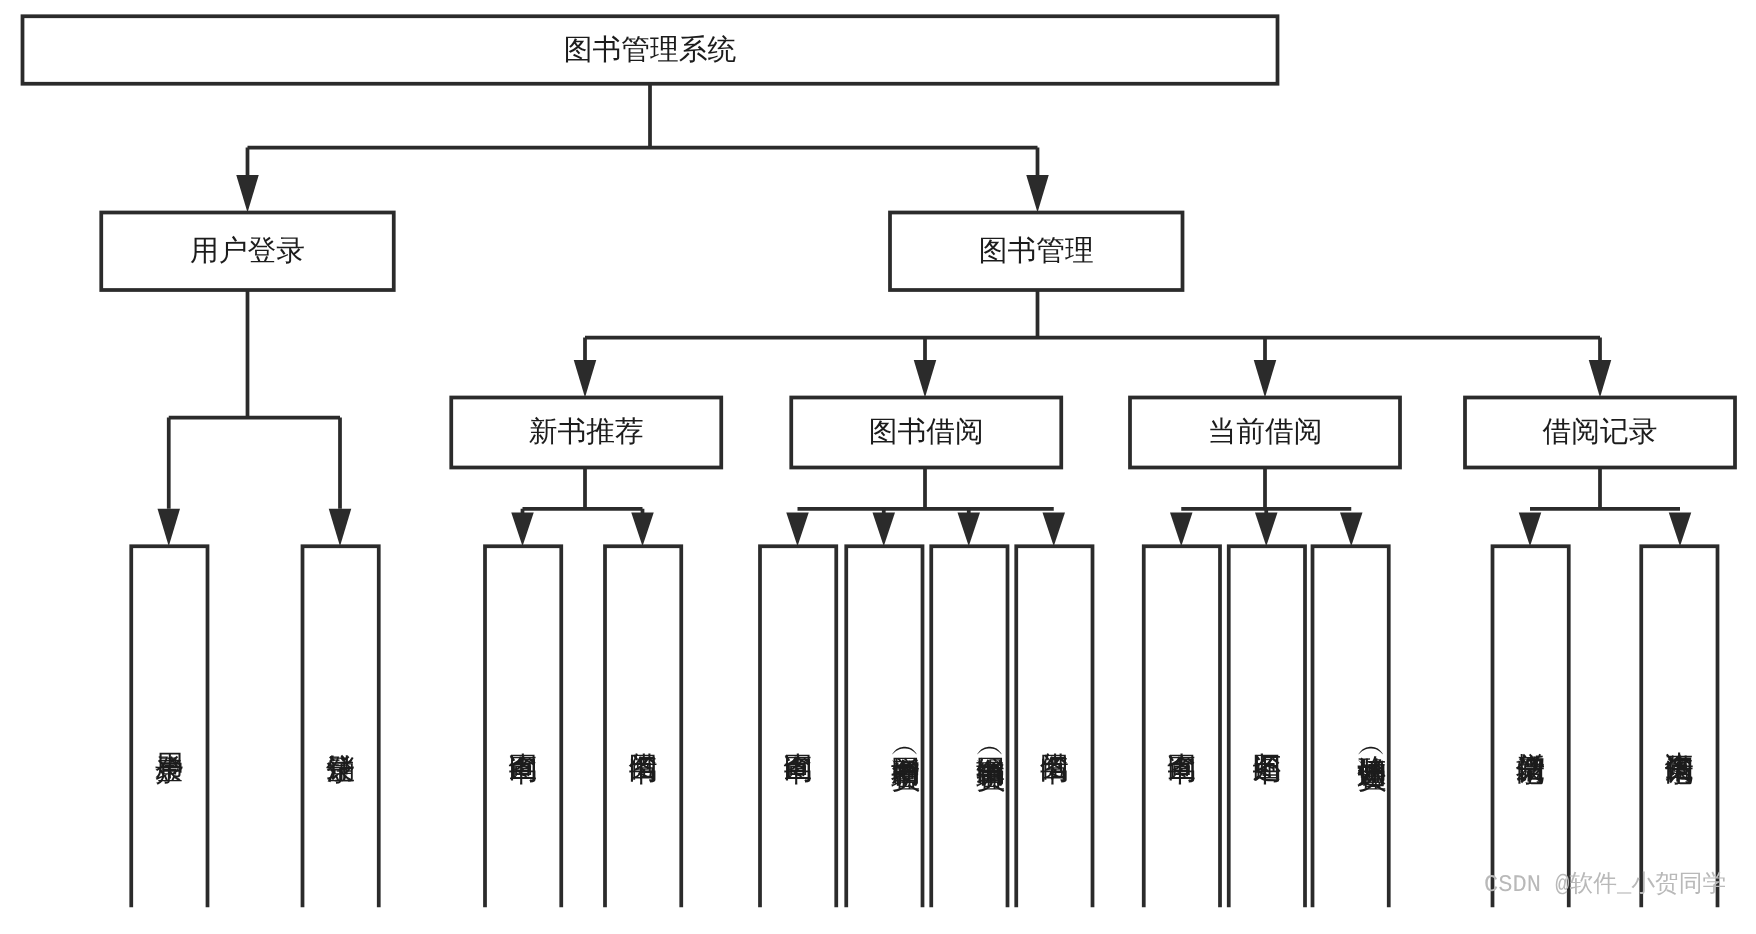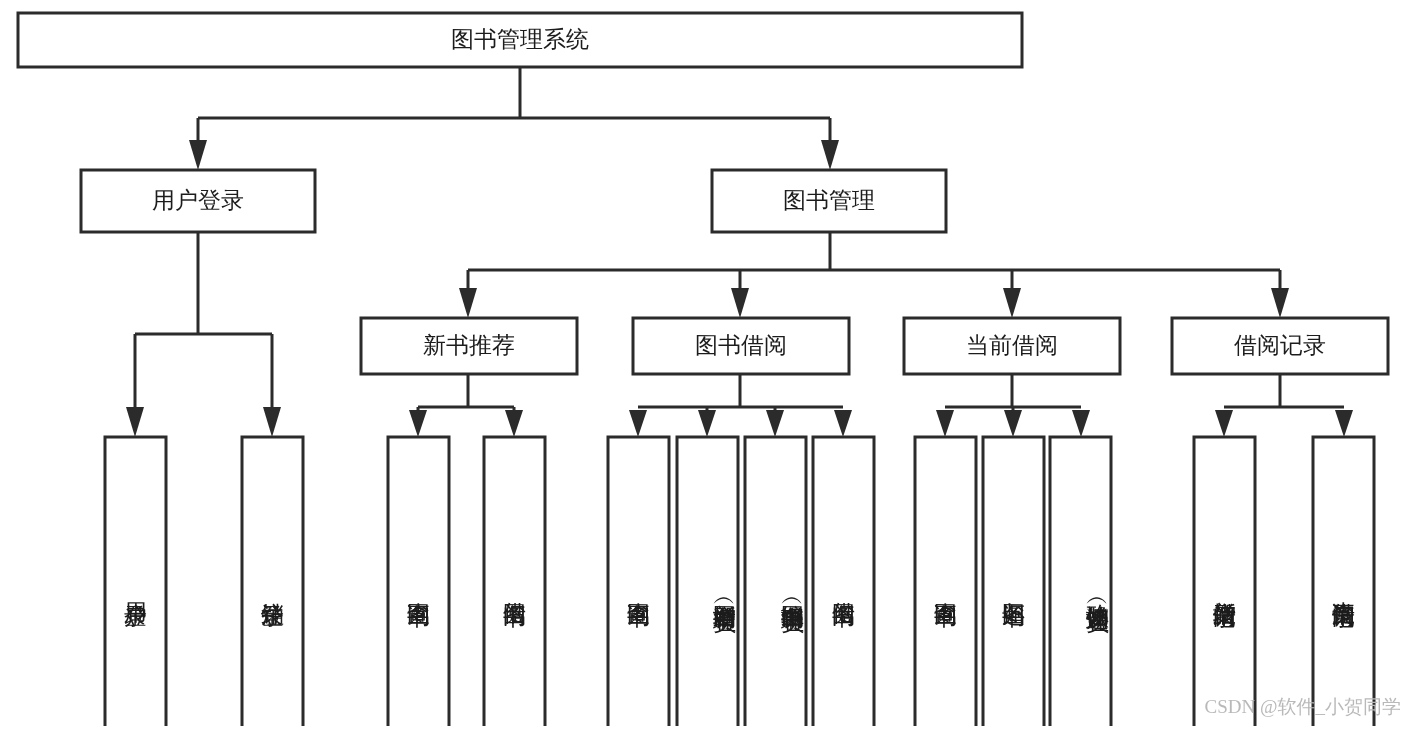--- a/index.html
+++ b/index.html
@@ -57,23 +57,23 @@
     font-size: 23px;
     line-height: 1.18;
     color: #1c1c1c;
     letter-spacing: 1px;
     white-space: nowrap;
     pointer-events: none;
     user-select: none;
   }
   .watermark {
     position: absolute;
-    right: 4px;
+    right: 24px;
     bottom: 6px;
-    font-family: Liberation Serif, serif;
+    font-family: Liberation Mono, monospace;
     font-size: 19px;
     color: #b9b9b9;
     white-space: nowrap;
     user-select: none;
   }
 </style>
 </head>
 <body>
 
 <div id="diagram-root">

